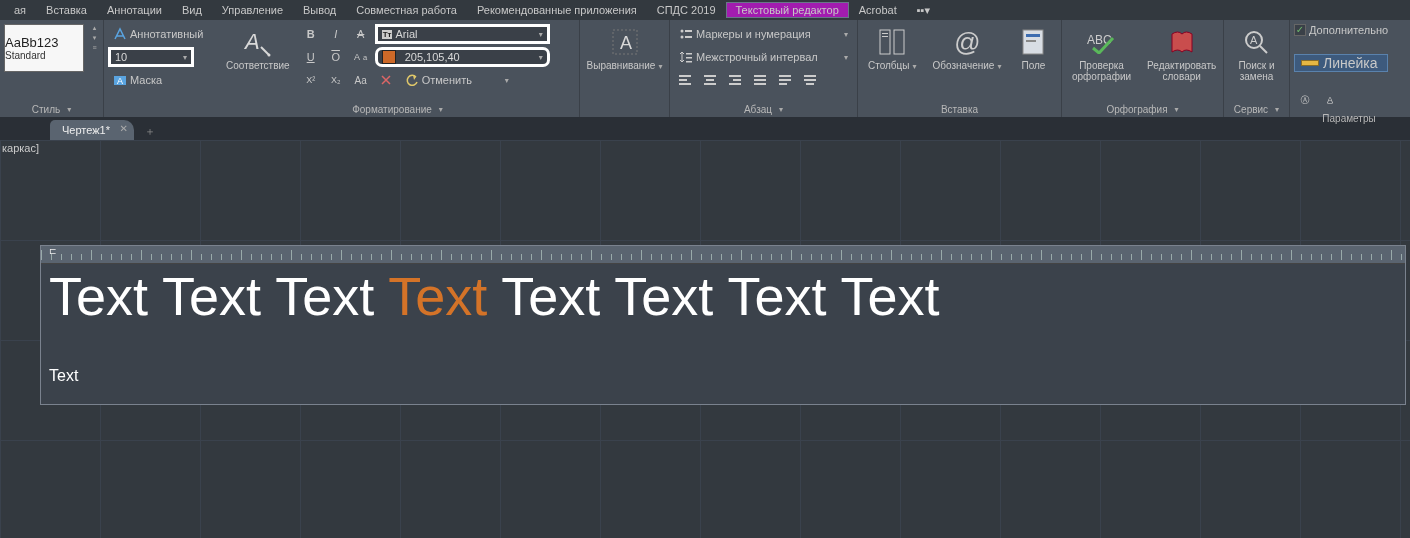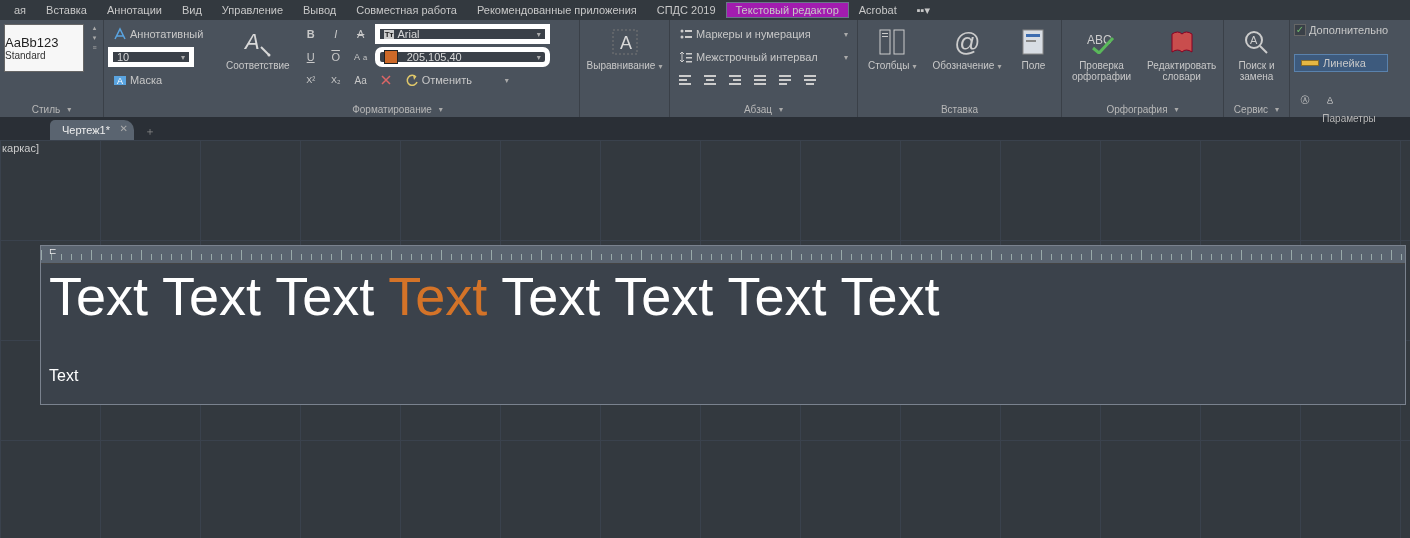--- a/index.html
+++ b/index.html
@@ -14,21 +14,21 @@
 .drop::after{content:"▾"; font-size:8px; margin-left:3px; color:#aaa;}
 .stylebox { width:80px; height:48px; background:#f7f7f7; color:#222; display:flex; flex-direction:column; align-items:flex-start; justify-content:center; font-size:13px; border:1px solid #666; }
 .stylebox .lbl{font-size:10px; color:#333;}
 .col { display:flex; flex-direction:column; gap:2px; }
 .row { display:flex; align-items:center; gap:3px; }
 .rbtn { height:20px; min-width:20px; display:flex; align-items:center; padding:0 4px; background:#4a525c; border:1px solid transparent; cursor:pointer; gap:3px; font-size:11px; }
 .rbtn.icon { justify-content:center; padding:0; width:22px;}
 .bigbtn { display:flex; flex-direction:column; align-items:center; justify-content:flex-start; padding:2px 6px; cursor:pointer; height:72px; gap:2px;}
 .bigbtn .ico{ width:32px; height:32px; display:flex; align-items:center; justify-content:center; font-size:24px;}
 .bigbtn .lbl{ font-size:10px; text-align:center; line-height:11px; max-width:80px;}
-.input { height:20px; background:#3a4048; border:5px solid #ffffff; color:#d8d8d8; padding:0 4px; font-size:11px; display:flex; align-items:center; justify-content:space-between;}
+.input { height:20px; background:#3a4048; border:3px solid #ffffff; color:#d8d8d8; padding:0 4px; font-size:11px; display:flex; align-items:center; justify-content:space-between;}
 .input.font{ width:175px;}
 .input.size{ width:86px;}
 .input.color{ width:175px;border-radius:7px;}
 .colorchip{ width:14px;height:14px;background:#cd6928; border:1px solid #222; margin-right:6px; display:inline-block;}
 .iconlabel{ display:flex; align-items:center;gap:3px;}
 .checkbox{ width:12px; height:12px; background:#3a4048; border:1px solid #666; display:inline-flex; align-items:center; justify-content:center;}
 .checkbox.checked::after{content:"✓"; color:#6cb86c; font-size:10px; line-height:1;}
 .tabbar{ height:22px; background:#2a2f36; display:flex; align-items:flex-end; padding-left:50px;}
 .tab{ height:20px; background:#5a6470; border-radius:5px 10px 0 0; padding:0 24px 0 12px; display:flex; align-items:center; position:relative; font-size:11px; color:#eee;}
 .tab .close{ position:absolute; right:6px; top:3px; font-size:10px; color:#aaa;}
@@ -41,21 +41,21 @@
 .ruler .marker{ position:absolute; left:8px; top:0; font-size:9px; color:#eee;}
 .tick{ flex:0 0 10px; height:100%; border-left:1px solid #9aa; margin-top:8px; height:6px;}
 .tick.big{margin-top:4px; height:10px;}
 .textarea{ padding:4px 8px; }
 .bigtext{ font-size:54px; font-weight:400; color:#fff; font-family:Arial; white-space:nowrap; line-height:1.05;}
 .bigtext .hl{ color:#d47328;}
 .smalltext{ font-size:16px; color:#fff; margin-top:42px; font-family:Arial;}
 .arrowbtns{ display:flex; flex-direction:column; width:11px; margin-left:2px;}
 .arrowbtns div{ height:10px; font-size:7px; text-align:center; color:#aaa; cursor:pointer;}
 svg{display:block;}
-.rulerbtn{ height:18px; background:#3d5a7d; border:1px solid #5a82ad; display:flex; align-items:center; padding:0 6px; gap:4px; font-size:11px;}
+.rulerbtn{ height:18px; background:#3d5a7d; border:1px solid #5a82ad; display:flex; align-items:center; padding:0 6px; gap:4px; font-size:14px;}
 .rulerbtn .bar{width:18px;height:6px; background:#e6b743; border:1px solid #8a6d28;}
 </style>
 </head>
 <body>
 
 <div class="menubar">
   <span class="mitem">ая</span>
   <span class="mitem">Вставка</span>
   <span class="mitem">Аннотации</span>
   <span class="mitem">Вид</span>

